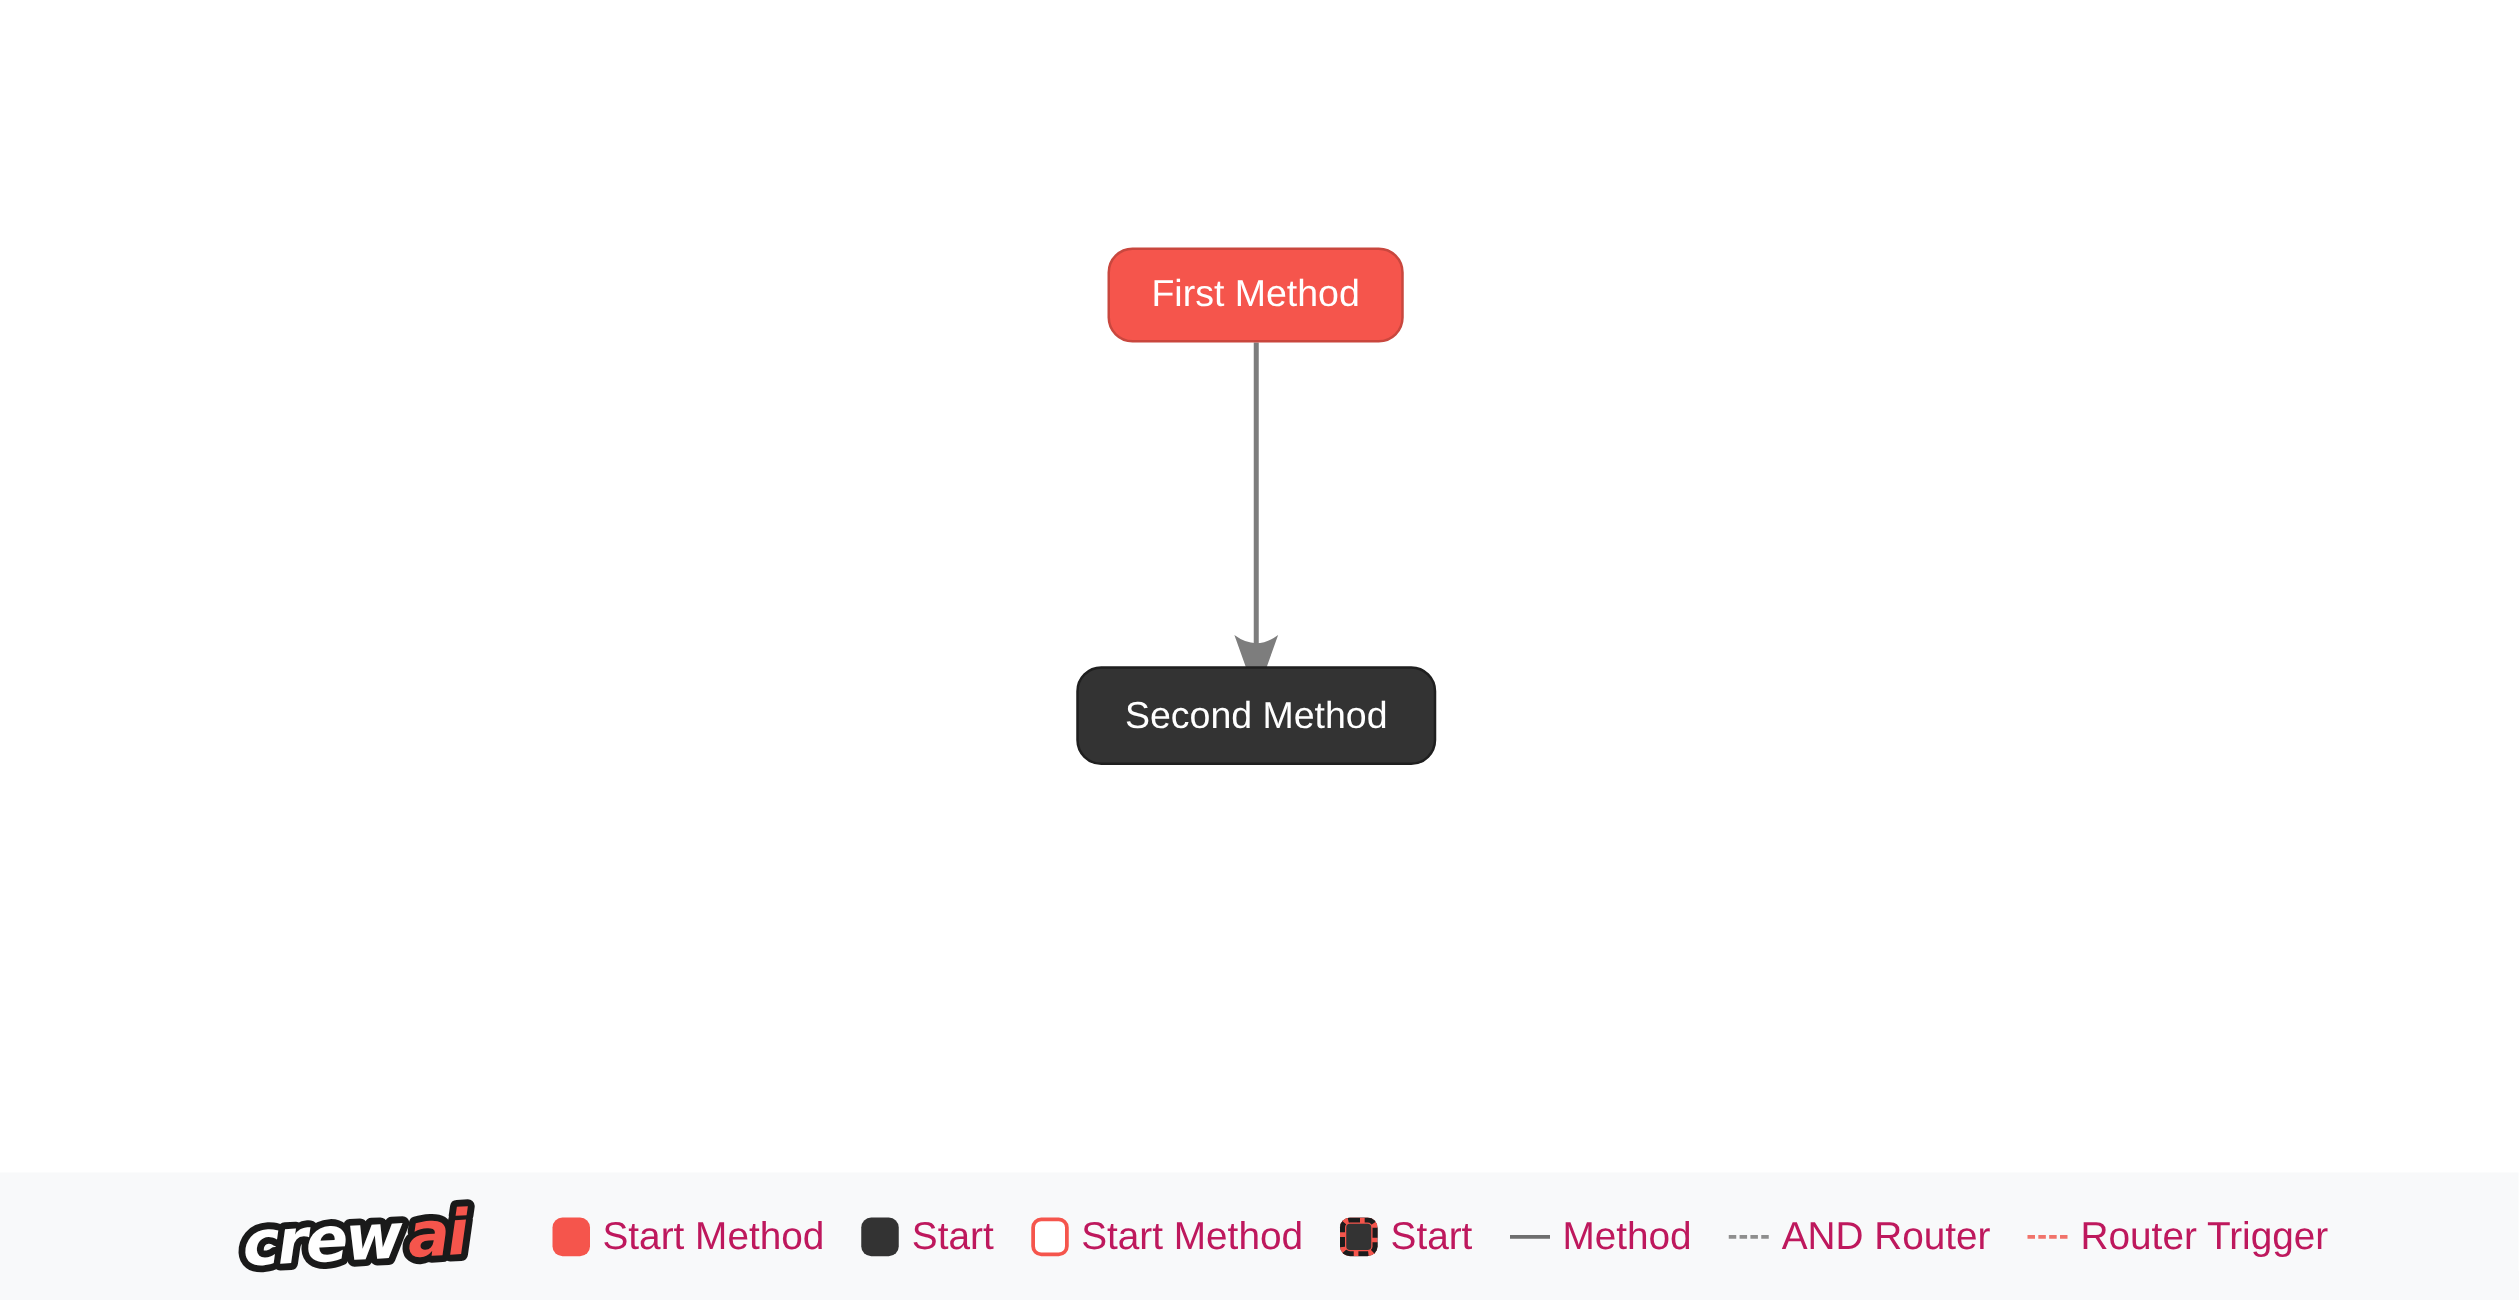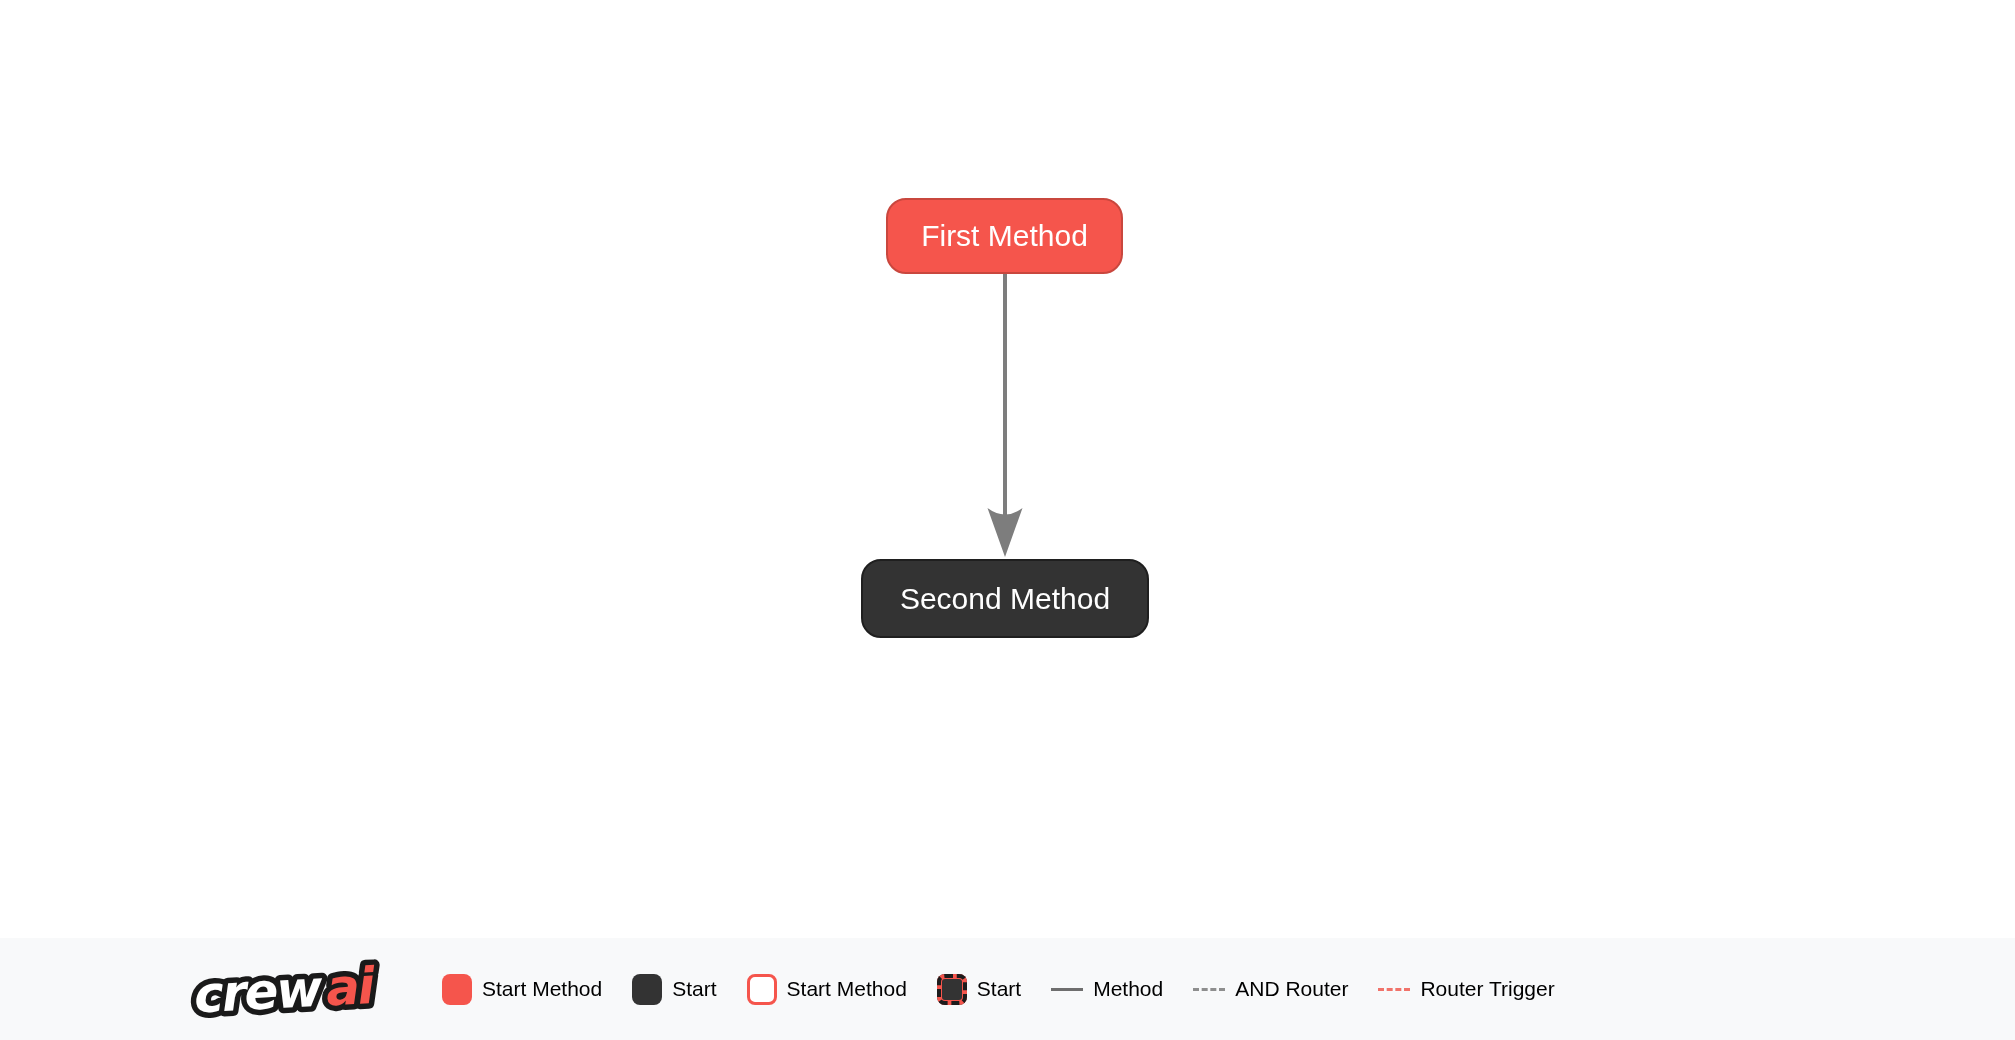--- a/index.html
+++ b/index.html
@@ -17,37 +17,37 @@
     color: #ffffff;
     white-space: nowrap;
     cursor: pointer;
   }
   .node-start {
     left: 886px; top: 158px; width: 237px; height: 76px;
     background: #F5554C;
     border: 2px solid #C9473E;
   }
   .node-method {
-    left: 861px; top: 519px; width: 288px; height: 79px;
+    left: 861px; top: 493px; width: 288px; height: 79px;
     background: #333333;
     border: 2px solid #1F1F1F;
   }
   .edge-svg { position: absolute; left: 0; top: 0; pointer-events: none; }
 
   
   .footer {
     position: absolute; left: 0; bottom: 0; width: 2015px; height: 102px;
     background: #F8F9FA;
     display: flex; align-items: center;
     padding-left: 190px;
     gap: 30px;
   }
   .logo { flex: 0 0 auto; margin-right: 6px; }
   .legend-item { display: flex; align-items: center; gap: 10px; flex: 0 0 auto; }
-  .legend-label { font-size: 21px; color: #000000; white-space: nowrap; }
+  .legend-label { font-size: 31px; color: #be185d; white-space: nowrap; }
 
   .swatch { width: 30px; height: 31px; border-radius: 8px; flex: 0 0 auto; }
   .swatch-start  { background: #F5554C; }
   .swatch-method { background: #333333; }
   .swatch-crew   { background: #ffffff; border: 3px solid #F5554C; }
   .swatch-router {
     position: relative;
     background: #333333;
     box-shadow: inset 0 0 0 5px #F5554C;
   }

